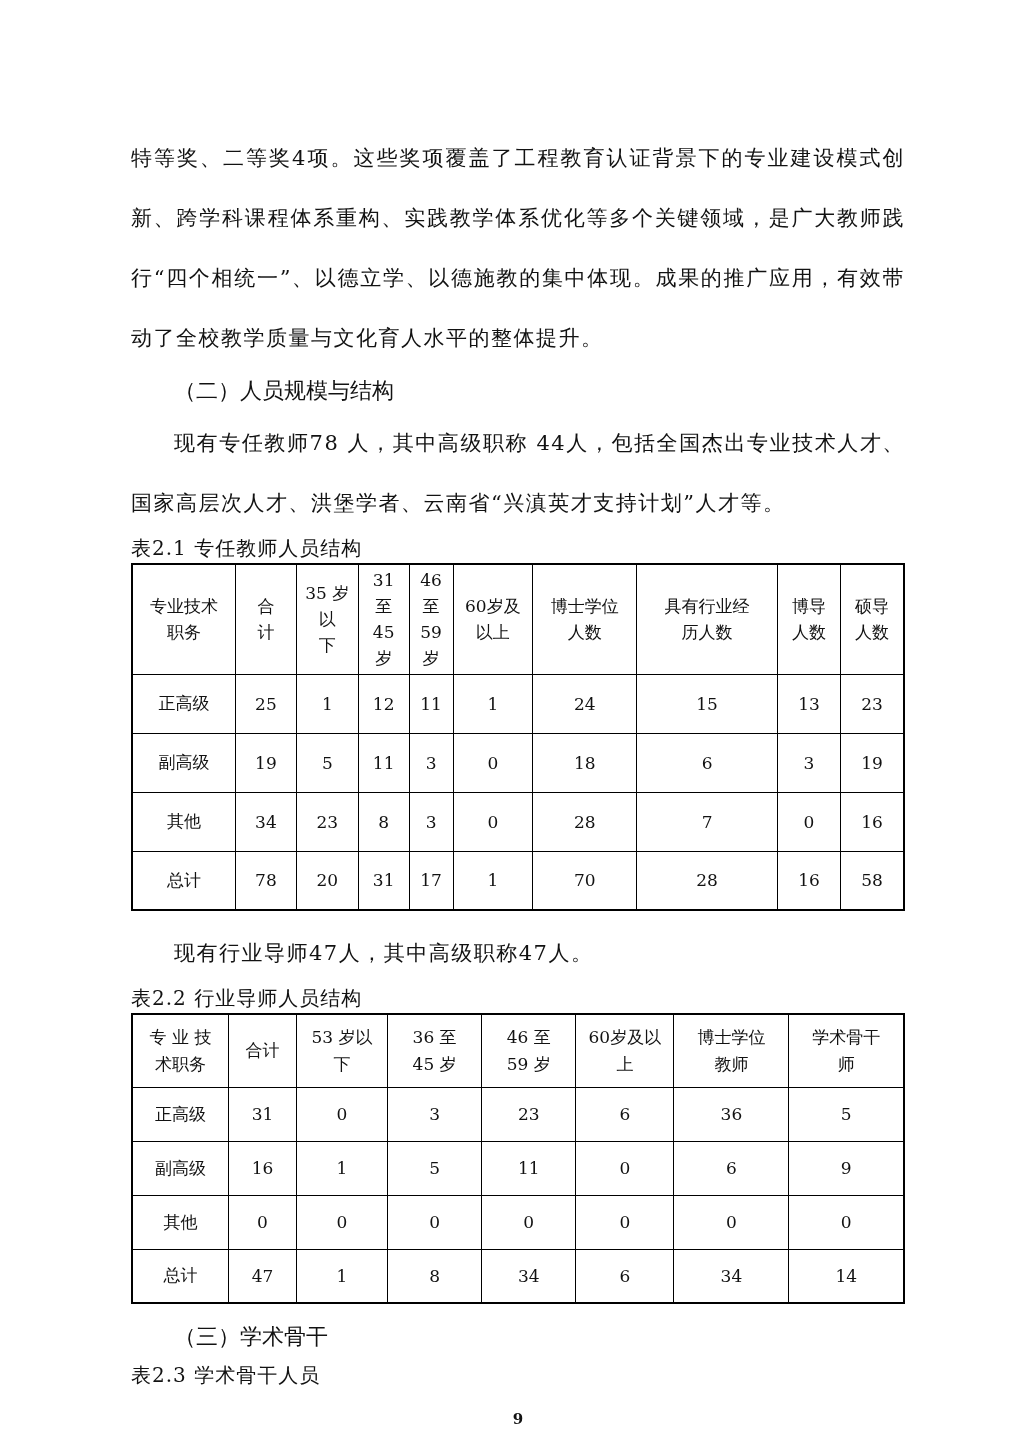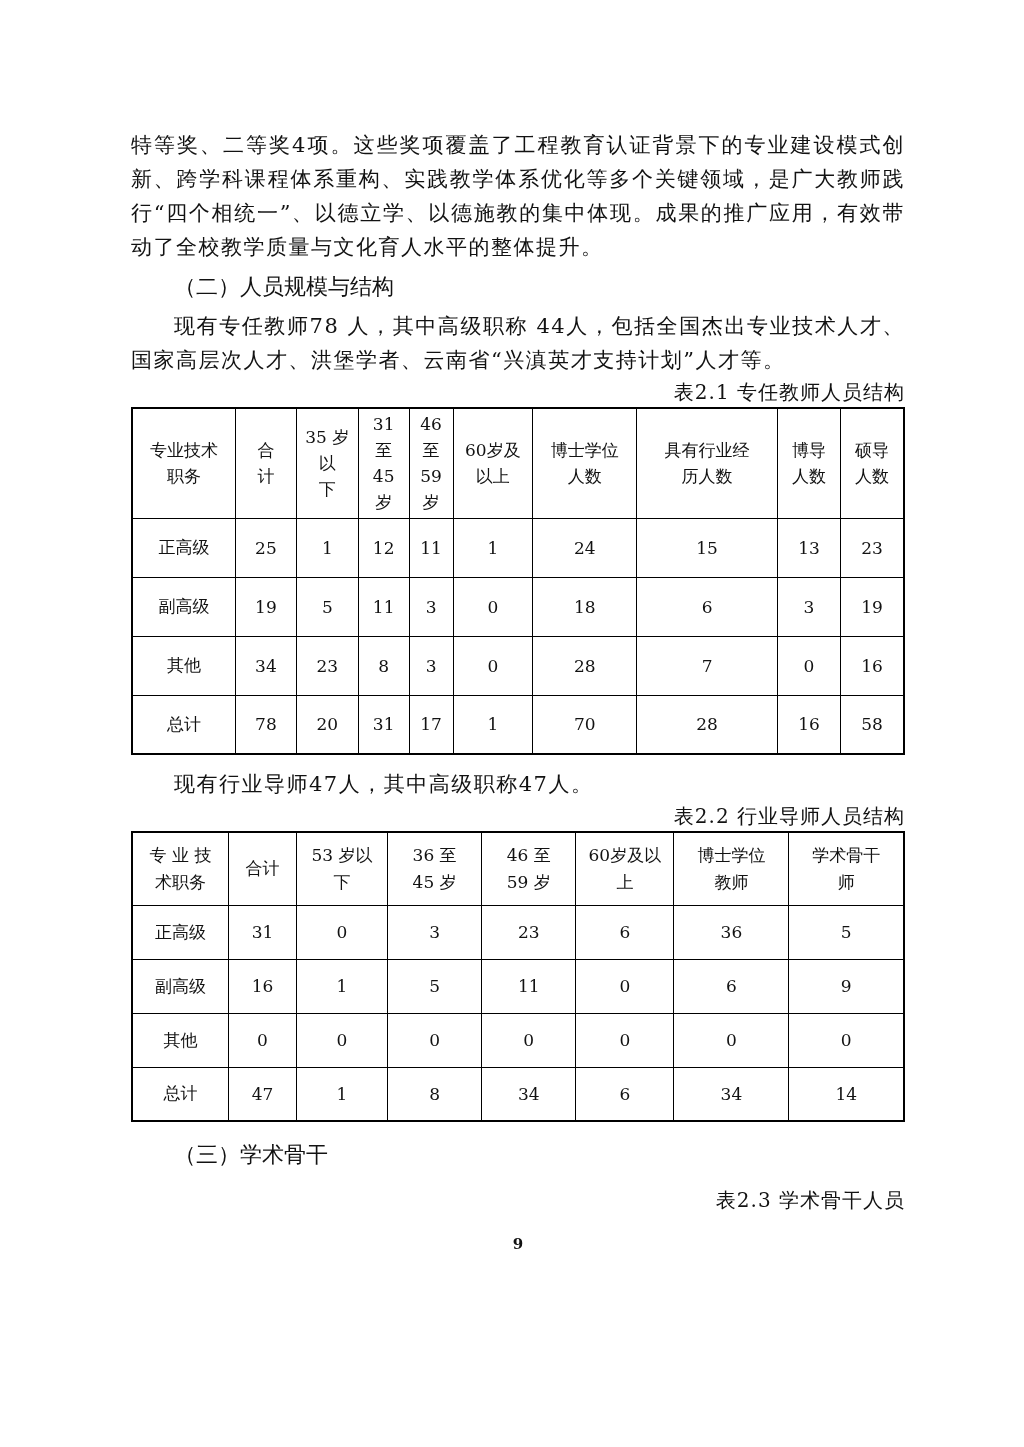--- a/index.html
+++ b/index.html
@@ -15,38 +15,38 @@
     overflow: hidden;
   }
   .page {
     box-sizing: border-box;
     width: 1024px;
     height: 1447px;
     padding: 128px 119px 0 131px;
   }
   .body-text {
     font-size: 21px;
-    line-height: 34px;
+    line-height: 60px;
     letter-spacing: 1.5px;
     text-align: justify;
     text-justify: inter-ideograph;
     margin: 0;
   }
   .indent { text-indent: 43px; }
   .heading {
     font-size: 22px;
     font-weight: normal;
     line-height: 45px;
     text-indent: 43px;
     margin: 0;
   }
   .caption {
     font-size: 20px;
     line-height: 30px;
-    text-align: right;
+    text-align: left;
     letter-spacing: 1px;
     margin: 0;
   }
   table.doc-table {
     width: 100%;
     table-layout: fixed;
     border-collapse: collapse;
     border: 2px solid #000;
   }
   .doc-table th, .doc-table td {
@@ -60,21 +60,21 @@
   }
   .doc-table th { white-space: pre-line; }
   #table1 thead tr { height: 110px; }
   #table1 thead th { line-height: 26px; }
   #table1 tbody tr { height: 59px; }
   #table2 thead tr { height: 73px; }
   #table2 thead th { line-height: 27px; }
   #table2 tbody tr { height: 54px; }
   .after-table { margin-top: 12px; }
   .heading-3 { margin-top: 10px; }
-  .caption-3 { margin-top: 8px; }
+  .caption-3 { margin-top: 1px; }
   .page-number {
     text-align: center;
     font-size: 15px;
     font-weight: bold;
     margin-top: 14px;
     line-height: 30px;
   }
 </style>
 </head>
 <body>

